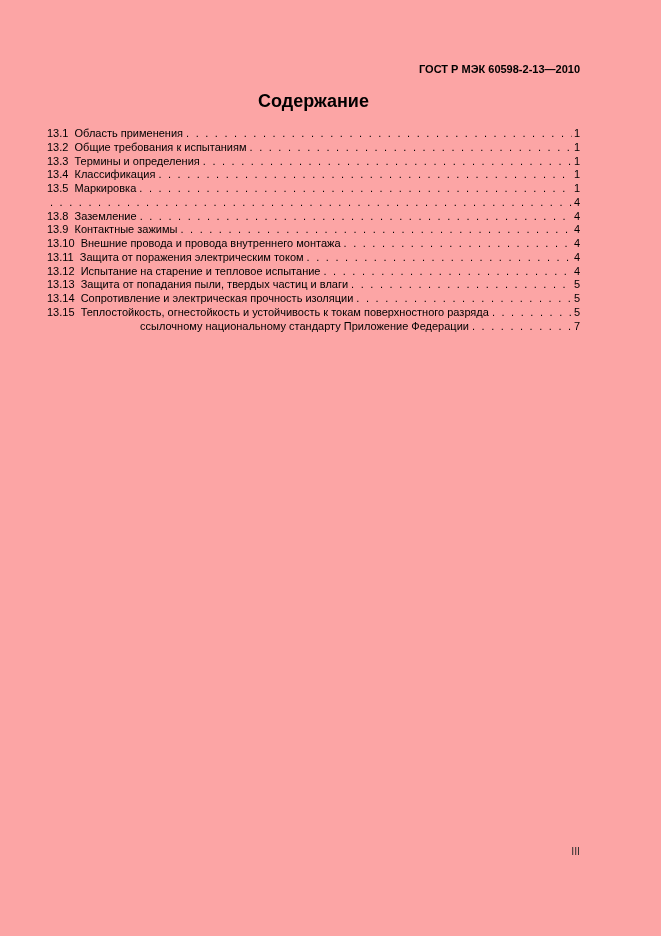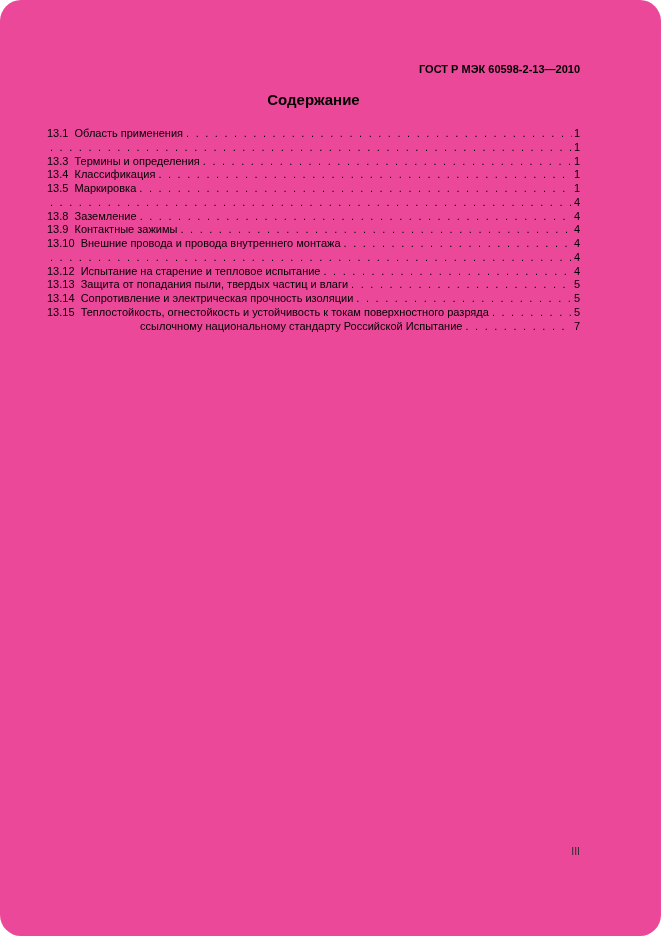--- a/index.html
+++ b/index.html
@@ -4,38 +4,38 @@
 <style>
   * { margin: 0; padding: 0; box-sizing: border-box; }
   html, body { width: 661px; height: 936px; }
   body {
     background: #ffffff;
     font-family: "Liberation Sans", sans-serif;
     color: #000000;
     position: relative;
     overflow: hidden;
   }
-  .page { position: absolute; inset: 0; background: #ec4899; border-radius: 21px; }
+  .page { position: absolute; inset: 0; background: #fca5a5; }
   .content { position: absolute; left: 47px; right: 81px; top: 0; bottom: 0; }
 
   .doc-header {
     position: absolute;
     top: 63px;
     right: 0;
     font-size: 11px;
     font-weight: 700;
     white-space: nowrap;
   }
   .doc-title {
     position: absolute;
     top: 91px;
     left: 0;
     right: 0;
     text-align: center;
-    font-size: 15px;
+    font-size: 18px;
     font-weight: 700;
   }
   .toc {
     position: absolute;
     top: 127px;
     left: 0;
     right: 0;
     font-size: 11px;
   }
   .toc-row {
@@ -79,20 +79,21 @@
     <div class="doc-title">Содержание</div>
 
     <div class="toc">
 
       <div class="toc-row">
         <span class="toc-text">13.1&nbsp; Область применения</span>
         <span class="toc-dots"></span>
         <span class="toc-page">1</span>
       </div>
       <div class="toc-row">
+        <span class="toc-text">13.2&nbsp; Общие требования к испытаниям</span>
         <span class="toc-dots"></span>
         <span class="toc-page">1</span>
       </div>
       <div class="toc-row">
         <span class="toc-text">13.3&nbsp; Термины и определения</span>
         <span class="toc-dots"></span>
         <span class="toc-page">1</span>
       </div>
       <div class="toc-row">
         <span class="toc-text">13.4&nbsp; Классификация</span>
@@ -117,20 +118,21 @@
         <span class="toc-text">13.9&nbsp; Контактные зажимы</span>
         <span class="toc-dots"></span>
         <span class="toc-page">4</span>
       </div>
       <div class="toc-row">
         <span class="toc-text">13.10&nbsp; Внешние провода и провода внутреннего монтажа</span>
         <span class="toc-dots"></span>
         <span class="toc-page">4</span>
       </div>
       <div class="toc-row">
+        <span class="toc-text">13.11&nbsp; Защита от поражения электрическим током</span>
         <span class="toc-dots"></span>
         <span class="toc-page">4</span>
       </div>
       <div class="toc-row">
         <span class="toc-text">13.12&nbsp; Испытание на старение и тепловое испытание</span>
         <span class="toc-dots"></span>
         <span class="toc-page">4</span>
       </div>
       <div class="toc-row">
         <span class="toc-text">13.13&nbsp; Защита от попадания пыли, твердых частиц и влаги</span>
@@ -141,21 +143,21 @@
         <span class="toc-text">13.14&nbsp; Сопротивление и электрическая прочность изоляции</span>
         <span class="toc-dots"></span>
         <span class="toc-page">5</span>
       </div>
       <div class="toc-row">
         <span class="toc-text">13.15&nbsp; Теплостойкость, огнестойкость и устойчивость к токам поверхностного разряда</span>
         <span class="toc-dots"></span>
         <span class="toc-page">5</span>
       </div>
       <div class="toc-row continuation">
-        <span class="toc-text">ссылочному национальному стандарту Российской Испытание</span>
+        <span class="toc-text">ссылочному национальному стандарту Приложение Федерации</span>
         <span class="toc-dots"></span>
         <span class="toc-page">7</span>
       </div>
 
     </div>
 
     <div class="page-number">III</div>
 
   </div>
 </div>

